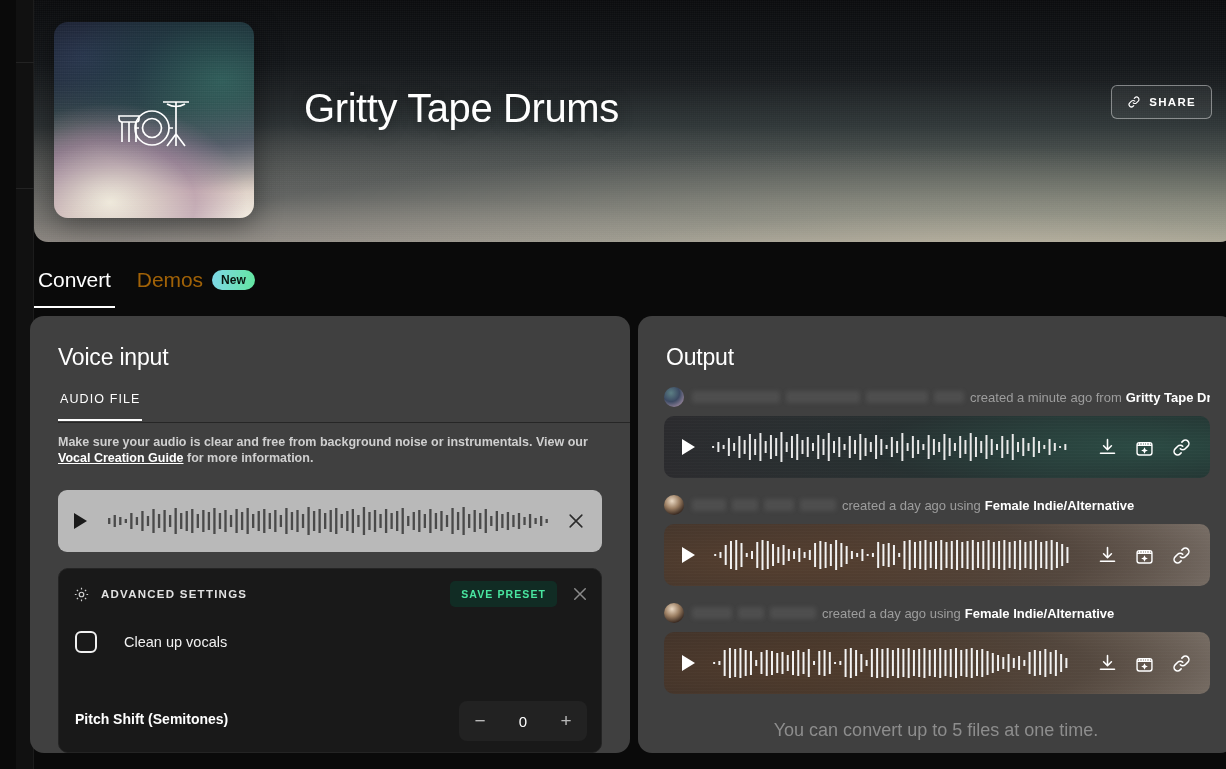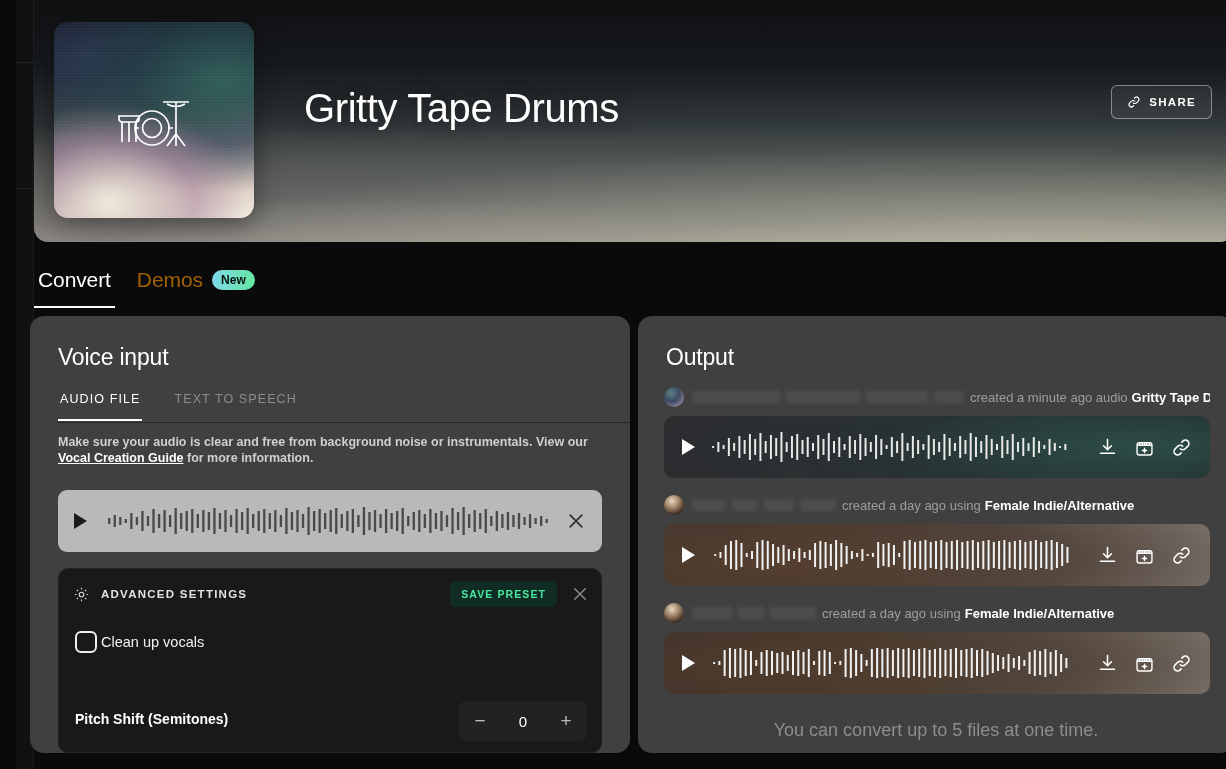--- a/index.html
+++ b/index.html
@@ -295,21 +295,21 @@
   .adv-close {
     width: 18px; height: 18px;
     margin-left: 14px;
     cursor: pointer;
     flex: none;
   }
 
   .checkrow {
     position: absolute;
     left: 16px;
-    display: flex; align-items: center; gap: 4px;
+    display: flex; align-items: center; gap: 27px;
     cursor: pointer;
   }
   .checkrow.c1 { top: 62px; }
   .checkrow.c2 { top: 94px; }
   .checkbox {
     width: 22px; height: 22px;
     border: 2px solid #f0f0f0;
     border-radius: 6px;
     background: transparent;
     flex: none;
@@ -475,23 +475,20 @@
       <span class="new-badge">New</span>
     </div>
   </div>
 
   <div class="panel panel-left">
     <div class="panel-title">Voice input</div>
 
     <div class="inner-tabs">
       <div class="inner-tab active">
         <span>AUDIO FILE</span>
-      </div>
-      <div class="inner-tab">
-        <span>TEXT TO SPEECH</span>
       </div>
     </div>
 
     <div class="hint">
       <span>Make sure your audio is clear and free from background noise or instrumentals. View our </span><a href="#">Vocal Creation Guide</a><span> for more information.</span>
     </div>
 
     <div class="input-player">
       <div class="play-tri-dark"></div>
       <svg class="wave-dark" viewBox="0 0 400 32" preserveAspectRatio="none">
@@ -616,21 +613,21 @@
   <div class="panel panel-right">
     <div class="panel-title">Output</div>
 
     <div class="out-row r1">
       <div class="out-meta">
         <span class="avatar a1"></span>
         <span class="redact" style="width:88px"></span>
         <span class="redact" style="width:74px"></span>
         <span class="redact" style="width:62px"></span>
         <span class="redact" style="width:30px"></span>
-        <span class="mtext">created a minute ago audio</span>
+        <span class="mtext">created a minute ago from</span>
         <span class="mmodel">Gritty Tape Drums</span>
       </div>
       <div class="out-player p1">
         <div class="play-tri-light"></div>
         <svg class="wave-light" viewBox="0 0 350 34" preserveAspectRatio="none">
           <g stroke="#e9e9e9" stroke-width="1.9" stroke-linecap="butt">
             <line x1="2" y1="16" x2="2" y2="18"></line>
               <line x1="7" y1="12" x2="7" y2="22"></line>
             <line x1="12" y1="15" x2="12" y2="19"></line>
               <line x1="17" y1="8" x2="17" y2="26"></line>

